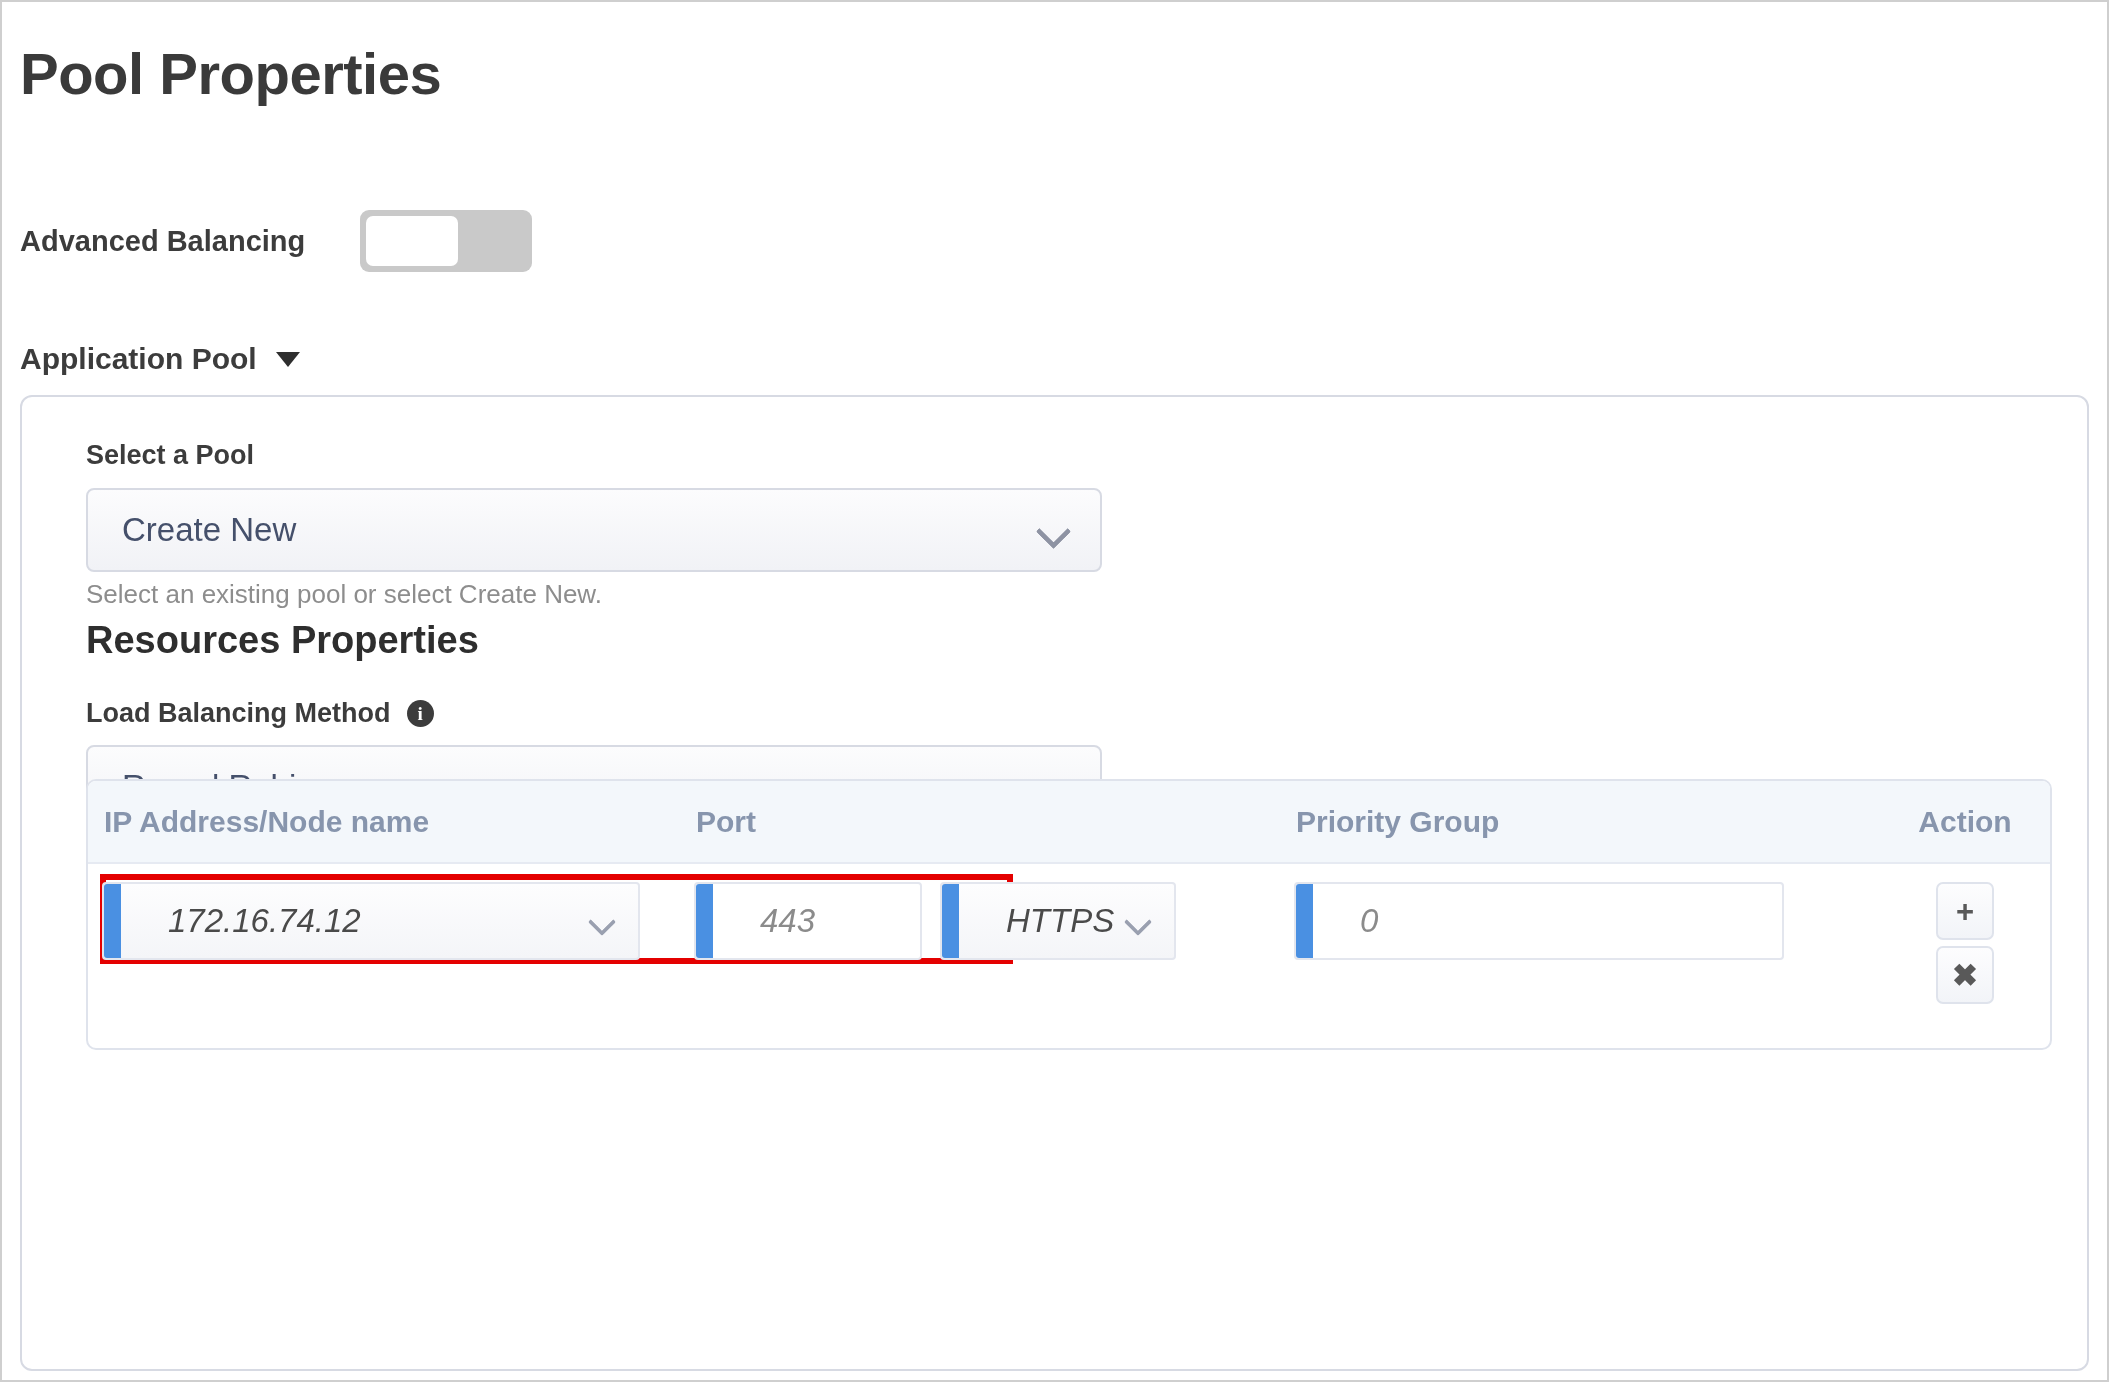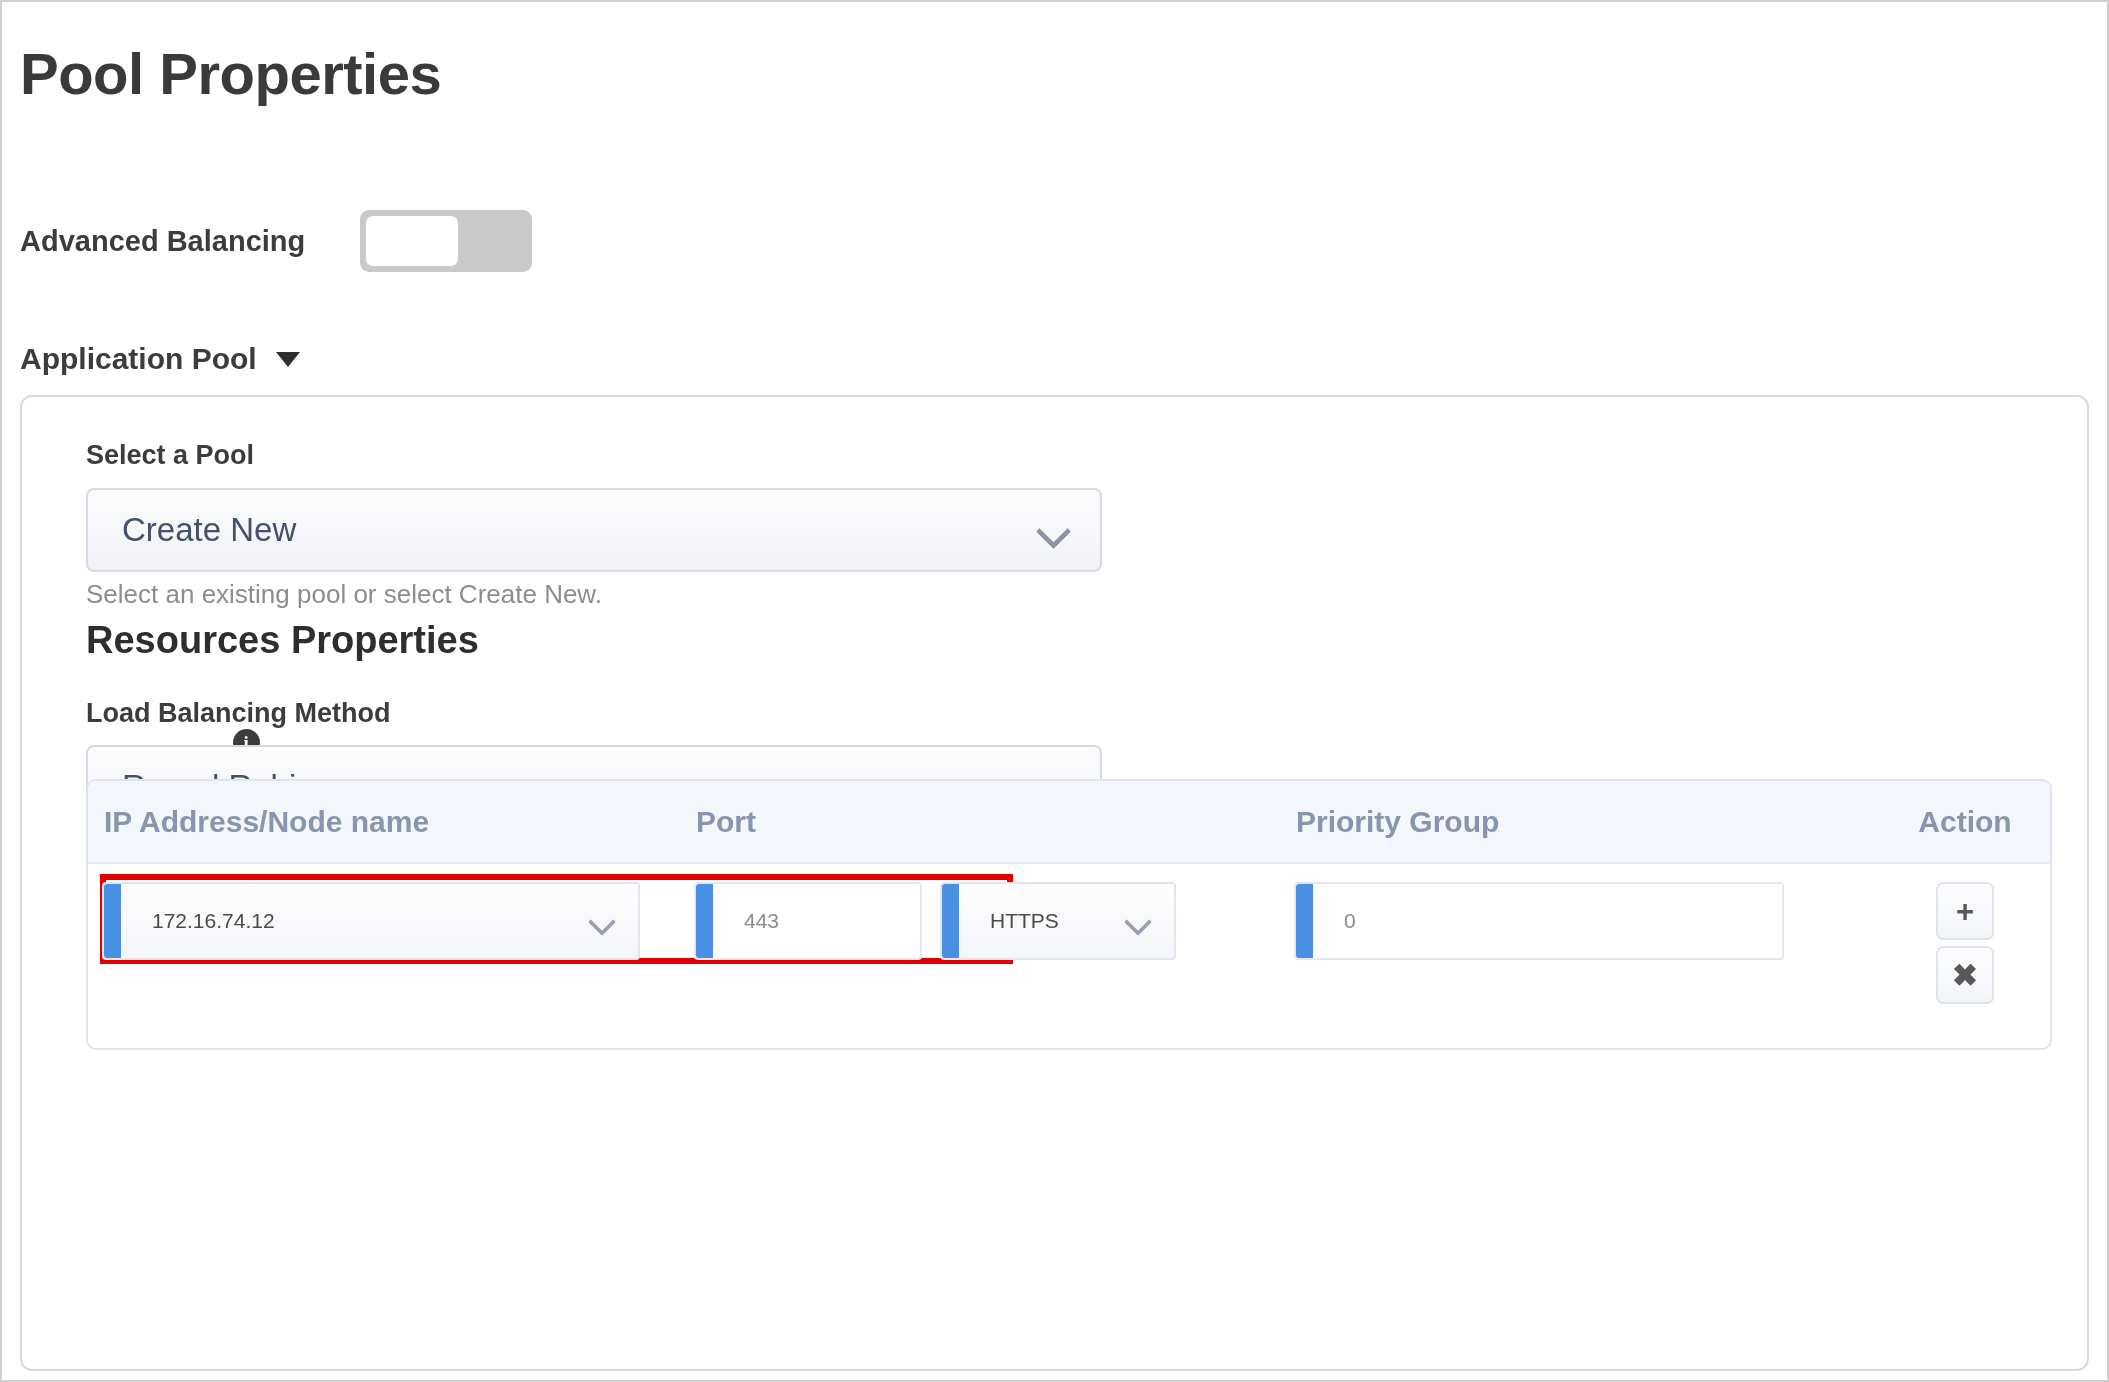--- a/index.html
+++ b/index.html
@@ -168,21 +168,20 @@
     font-size: 19px;
     font-weight: bold;
     font-family: "Liberation Serif", serif;
     margin-left: 16px;
     vertical-align: middle;
     cursor: pointer;
   }
   .label-row {
     display: flex;
     align-items: center;
-    flex-direction: column;
   }
 
   
   .table-wrap {
     position: absolute;
     left: 64px;
     top: 382px;
     width: 1966px;
     box-sizing: border-box;
     border: 2px solid #dfe3ec;
@@ -251,24 +250,25 @@
   .field .accent {
     position: absolute;
     left: 0;
     top: 0;
     width: 17px;
     height: 100%;
     background: #4a90e2;
     border-radius: 3px 0 0 3px;
   }
   .field .txt {
-    padding-left: 48px;
-    font-size: 21px;
+    padding-left: 64px;
+    font-size: 33px;
     color: #4a4a4a;
     white-space: nowrap;
+    font-style: italic;
   }
   .field .txt.muted { color: #8b8b8b; }
   .field.selectish {
     background: linear-gradient(180deg, #fdfdfe 0%, #f4f5f8 100%);
   }
   .field .chev-sm {
     position: absolute;
     right: 26px;
     top: 50%;
     width: 16px;

